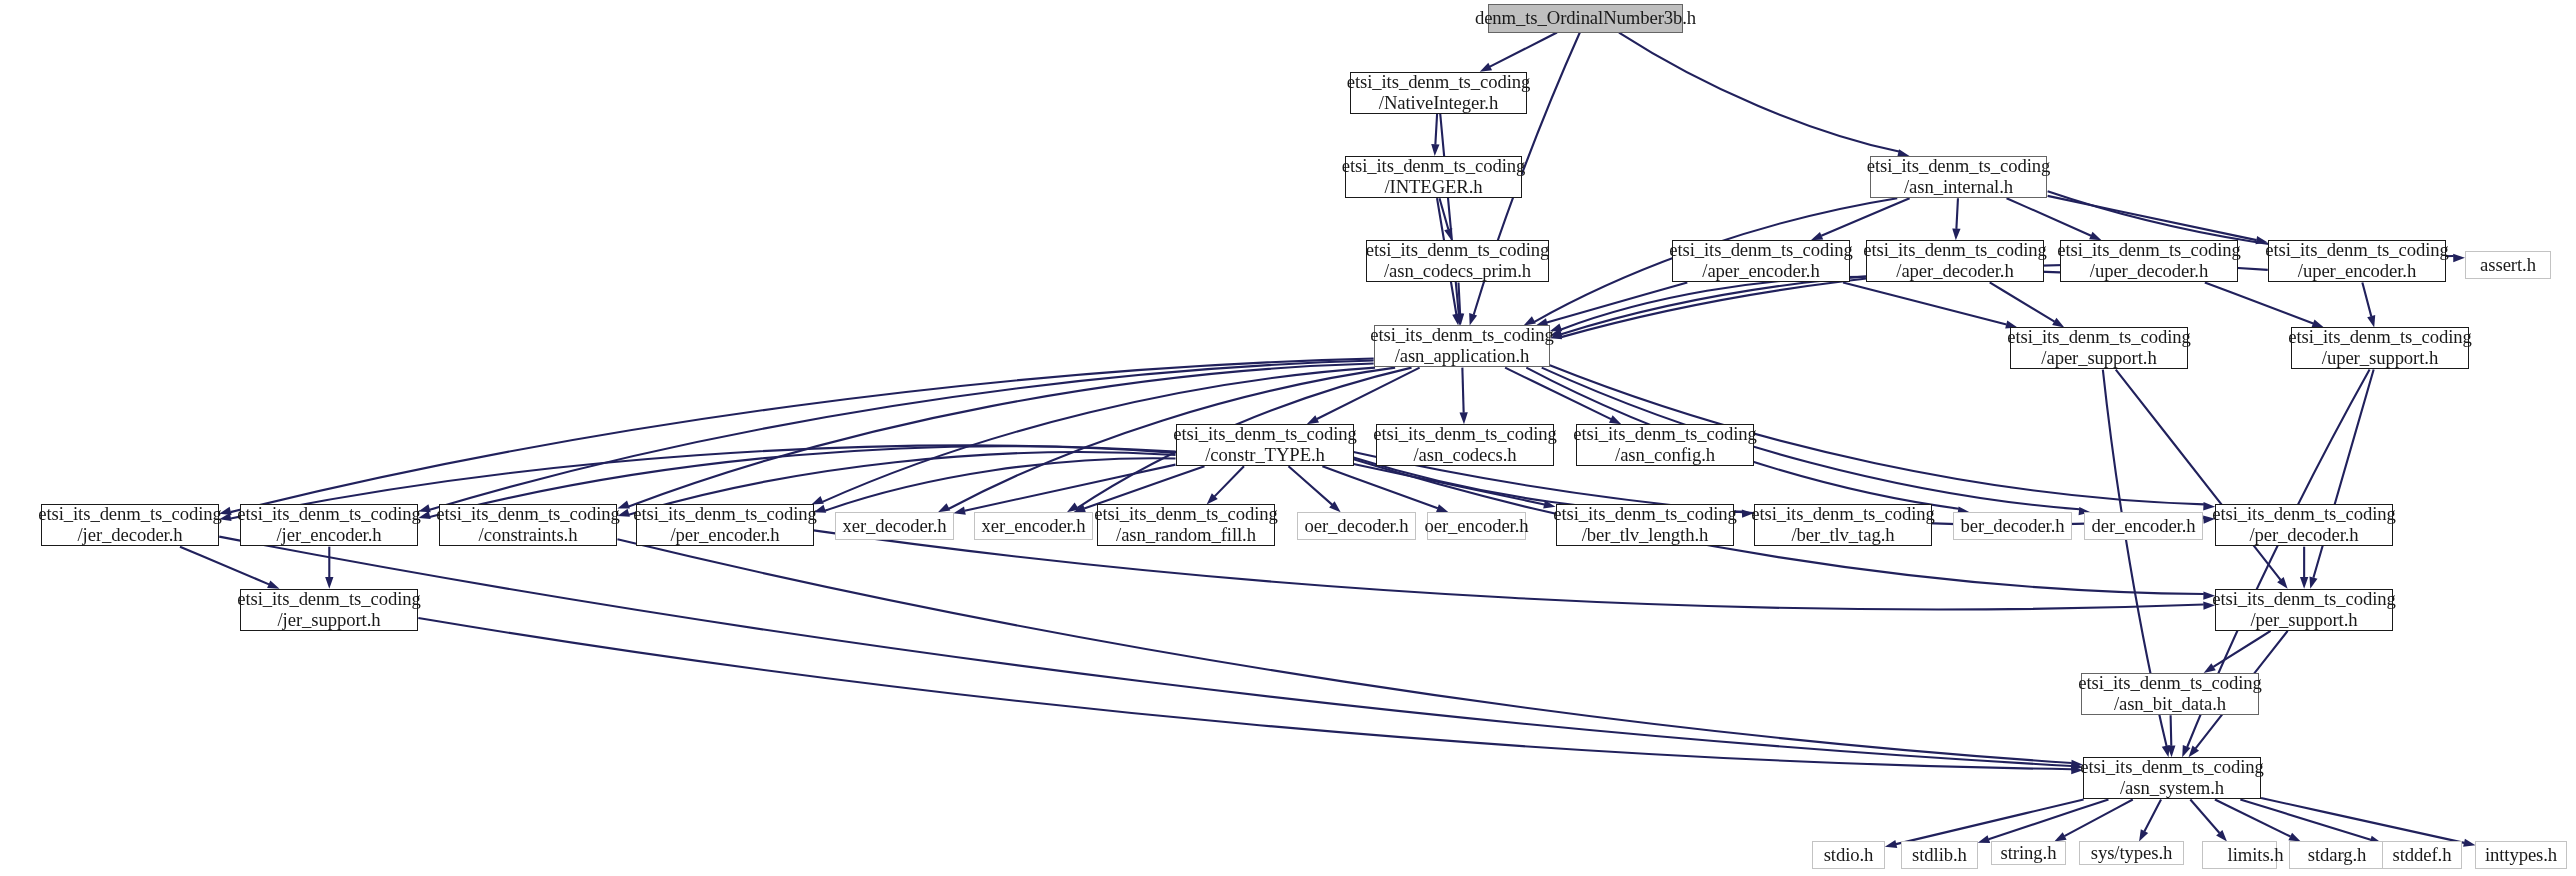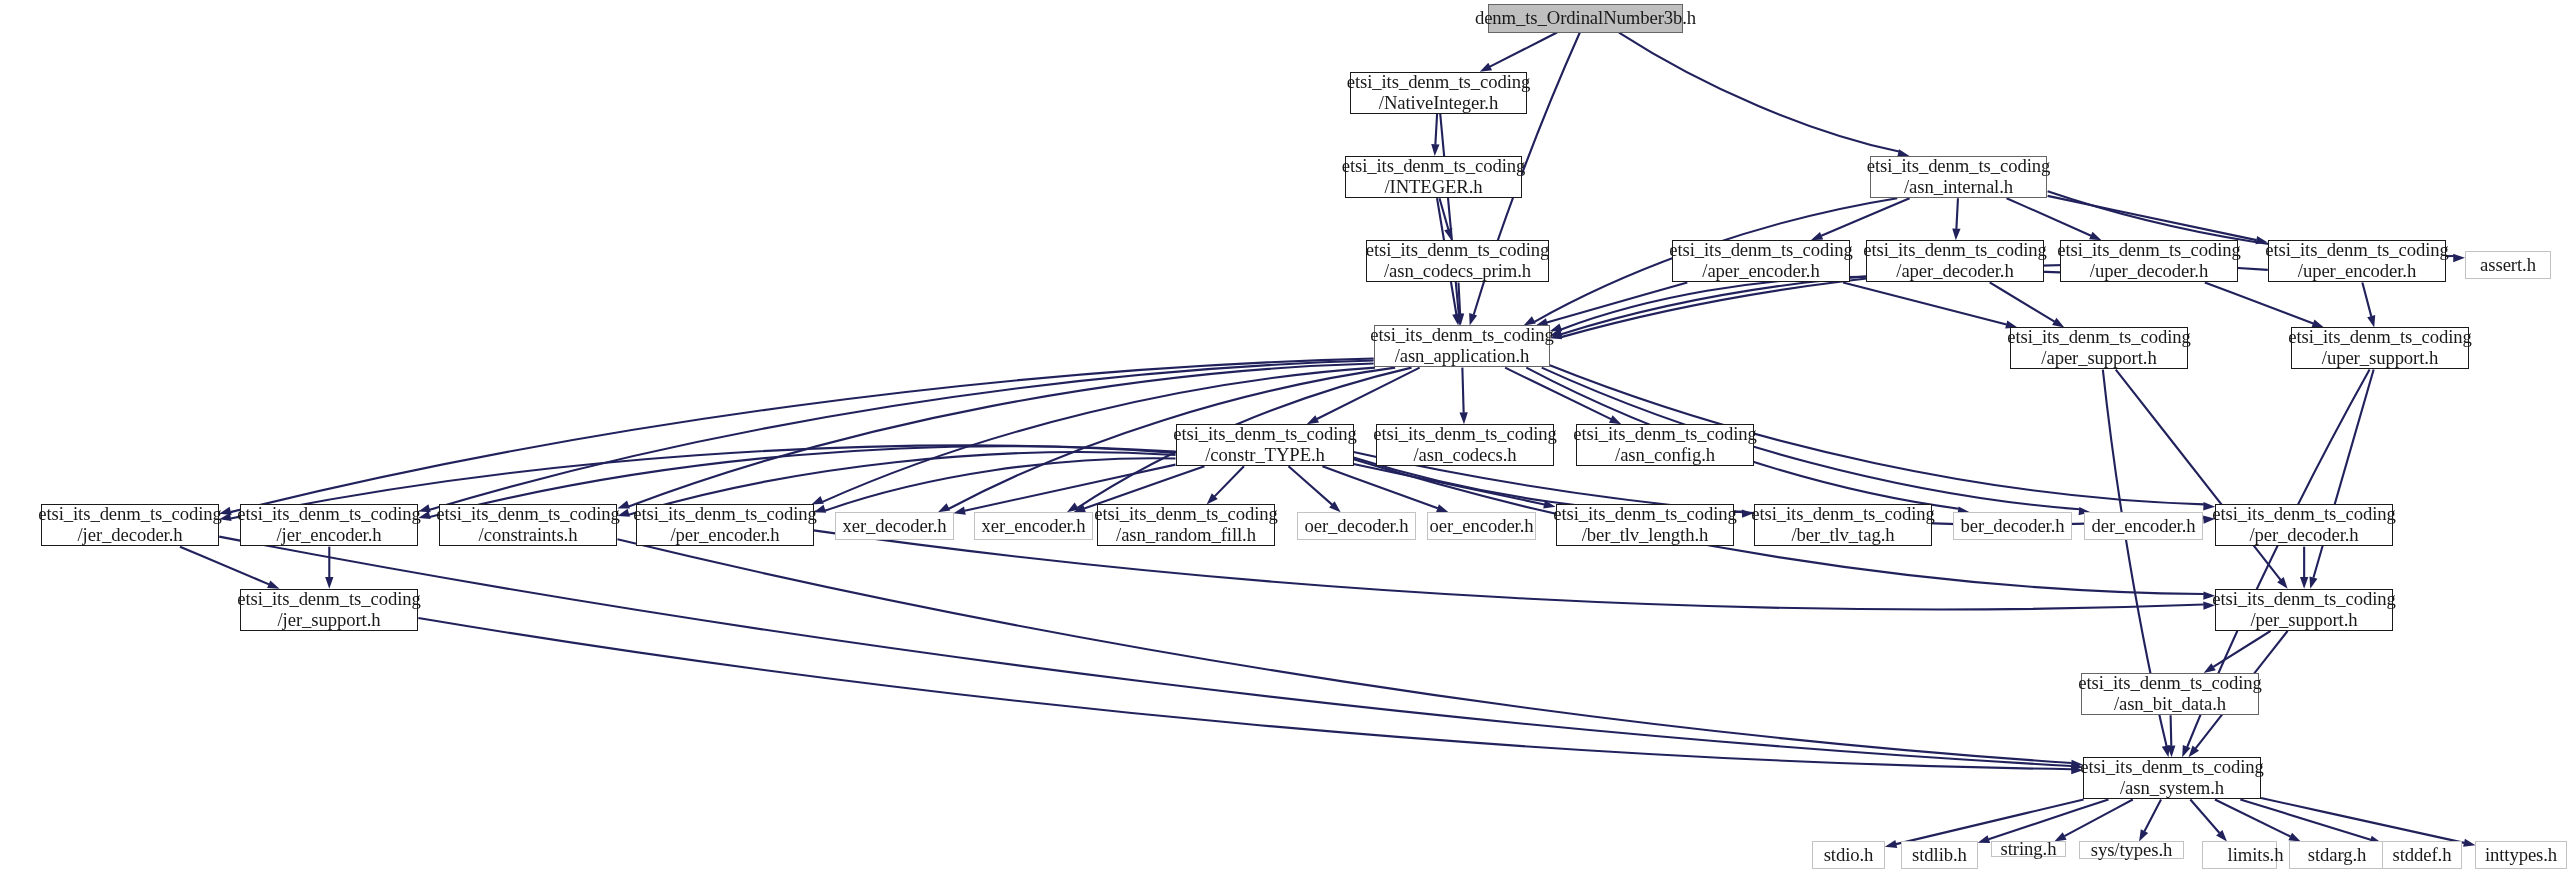--- a/index.html
+++ b/index.html
@@ -245,39 +245,39 @@
 /jer_encoder.h</span></div>
       <div class="node k-strong" style="left: 439px; top: 504px; width: 178px; height: 42px;"><span class="node-label">etsi_its_denm_ts_coding
 /constraints.h</span></div>
       <div class="node k-strong" style="left: 636px; top: 504px; width: 178px; height: 42px;"><span class="node-label">etsi_its_denm_ts_coding
 /per_encoder.h</span></div>
       <div class="node k-light" style="left: 835px; top: 512px; width: 119px; height: 28px;"><span class="node-label">xer_decoder.h</span></div>
       <div class="node k-light" style="left: 974px; top: 512px; width: 119px; height: 28px;"><span class="node-label">xer_encoder.h</span></div>
       <div class="node k-strong" style="left: 1097px; top: 504px; width: 178px; height: 42px;"><span class="node-label">etsi_its_denm_ts_coding
 /asn_random_fill.h</span></div>
       <div class="node k-light" style="left: 1297px; top: 512px; width: 119px; height: 28px;"><span class="node-label">oer_decoder.h</span></div>
-      <div class="node k-light" style="left: 1427px; top: 512px; width: 109px; height: 28px;"><span class="node-label">oer_encoder.h</span></div>
+      <div class="node k-light" style="left: 1427px; top: 512px; width: 99px; height: 28px;"><span class="node-label">oer_encoder.h</span></div>
       <div class="node k-strong" style="left: 1556px; top: 504px; width: 178px; height: 42px;"><span class="node-label">etsi_its_denm_ts_coding
 /ber_tlv_length.h</span></div>
       <div class="node k-strong" style="left: 1754px; top: 504px; width: 178px; height: 42px;"><span class="node-label">etsi_its_denm_ts_coding
 /ber_tlv_tag.h</span></div>
       <div class="node k-light" style="left: 1953px; top: 512px; width: 119px; height: 28px;"><span class="node-label">ber_decoder.h</span></div>
       <div class="node k-light" style="left: 2084px; top: 512px; width: 119px; height: 28px;"><span class="node-label">der_encoder.h</span></div>
       <div class="node k-strong" style="left: 2215px; top: 504px; width: 178px; height: 42px;"><span class="node-label">etsi_its_denm_ts_coding
 /per_decoder.h</span></div>
       <div class="node k-strong" style="left: 2215px; top: 589px; width: 178px; height: 42px;"><span class="node-label">etsi_its_denm_ts_coding
 /per_support.h</span></div>
       <div class="node k-dim" style="left: 2081px; top: 673px; width: 178px; height: 42px;"><span class="node-label">etsi_its_denm_ts_coding
 /asn_bit_data.h</span></div>
       <div class="node k-strong" style="left: 2083px; top: 757px; width: 178px; height: 42px;"><span class="node-label">etsi_its_denm_ts_coding
 /asn_system.h</span></div>
       <div class="node k-light" style="left: 1812px; top: 841px; width: 73px; height: 28px;"><span class="node-label">stdio.h</span></div>
       <div class="node k-light" style="left: 1901px; top: 841px; width: 77px; height: 28px;"><span class="node-label">stdlib.h</span></div>
-      <div class="node k-light" style="left: 1991px; top: 841px; width: 75px; height: 16px;"><span class="node-label">string.h</span></div>
-      <div class="node k-light" style="left: 2079px; top: 841px; width: 105px; height: 18px;"><span class="node-label">sys/types.h</span></div>
+      <div class="node k-light" style="left: 1991px; top: 841px; width: 75px; height: 24px;"><span class="node-label">string.h</span></div>
+      <div class="node k-light" style="left: 2079px; top: 841px; width: 105px; height: 24px;"><span class="node-label">sys/types.h</span></div>
       <div class="node k-light" style="left: 2202px; top: 841px; width: 75px; height: 28px; padding-left: 32px;"><span class="node-label">limits.h</span></div>
       <div class="node k-light" style="left: 2289px; top: 841px; width: 96px; height: 28px;"><span class="node-label">stdarg.h</span></div>
       <div class="node k-light" style="left: 2382px; top: 841px; width: 80px; height: 28px;"><span class="node-label">stddef.h</span></div>
       <div class="node k-light" style="left: 2475px; top: 841px; width: 92px; height: 28px;"><span class="node-label">inttypes.h</span></div>
       <div class="node k-strong" style="left: 240px; top: 589px; width: 178px; height: 42px;"><span class="node-label">etsi_its_denm_ts_coding
 /jer_support.h</span></div>
     </div>
 </div>
 
 

